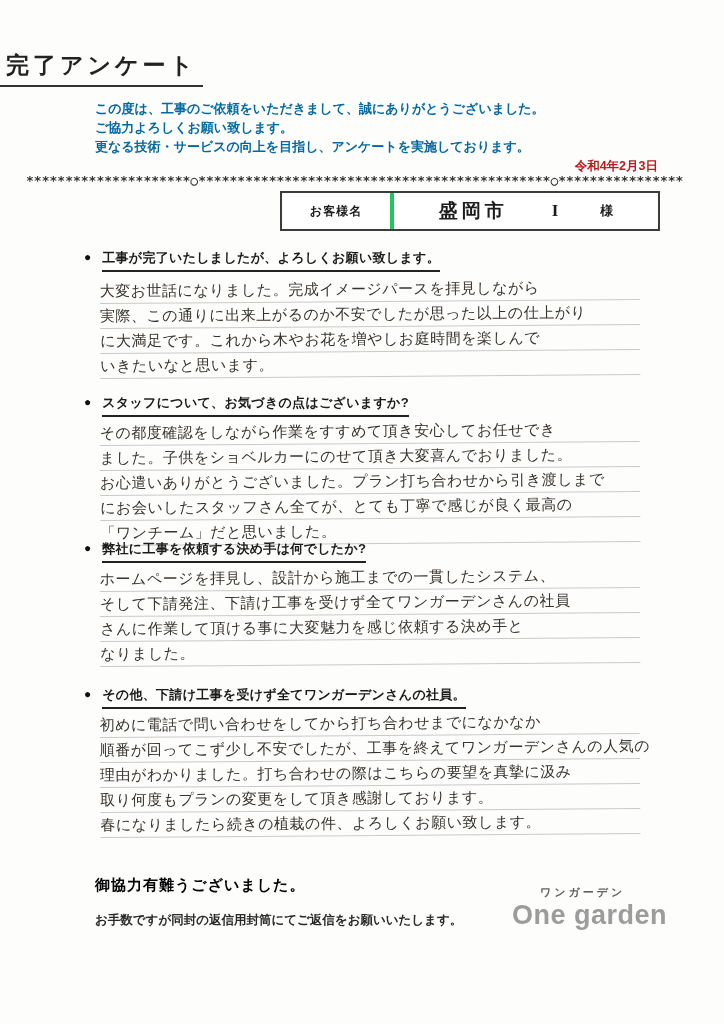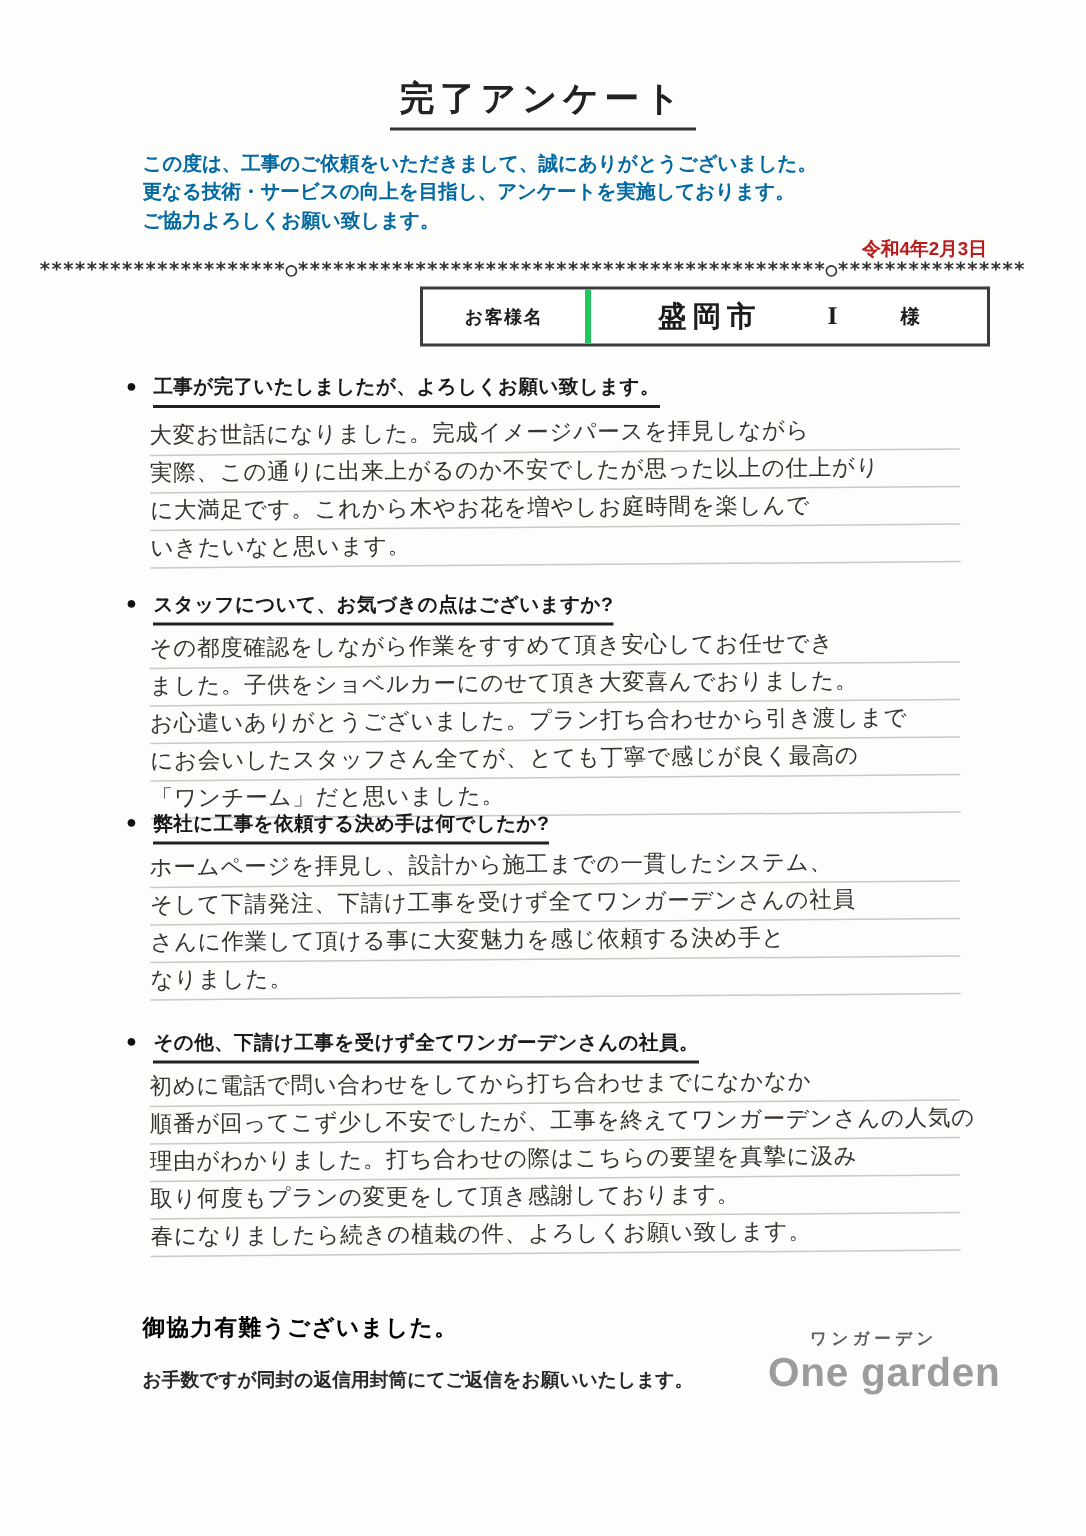--- a/index.html
+++ b/index.html
@@ -17,21 +17,21 @@
     font-family: "Liberation Sans", sans-serif;
     color: #1c1c1c;
   }
 
   
   .title-wrap {
     position: absolute;
     top: 50px;
     left: 0;
     width: 100%;
-    text-align: center;
+    text-align: left;
   }
   .title {
     display: inline-block;
     font-size: 23px;
     font-weight: 700;
     letter-spacing: 4px;
     color: #222;
     border-bottom: 2.5px solid #333;
     padding: 0 6px 4px 6px;
   }
@@ -200,22 +200,22 @@
 <body>
 
 <div class="page">
 
   <div class="title-wrap">
     <span class="title">完了アンケート</span>
   </div>
 
   <div class="intro">
     <div>この度は、工事のご依頼をいただきまして、誠にありがとうございました。</div>
+    <div>ご協力よろしくお願い致します。</div>
     <div>更なる技術・サービスの向上を目指し、アンケートを実施しております。</div>
-    <div>ご協力よろしくお願い致します。</div>
   </div>
 
   <div class="date">令和4年2月3日</div>
 
   <div class="separator">*********************○*********************************************○****************</div>
 
   <div class="customer-box">
     <div class="customer-label">お客様名</div>
     <div class="customer-value">
       <span class="customer-city">盛岡市</span>

